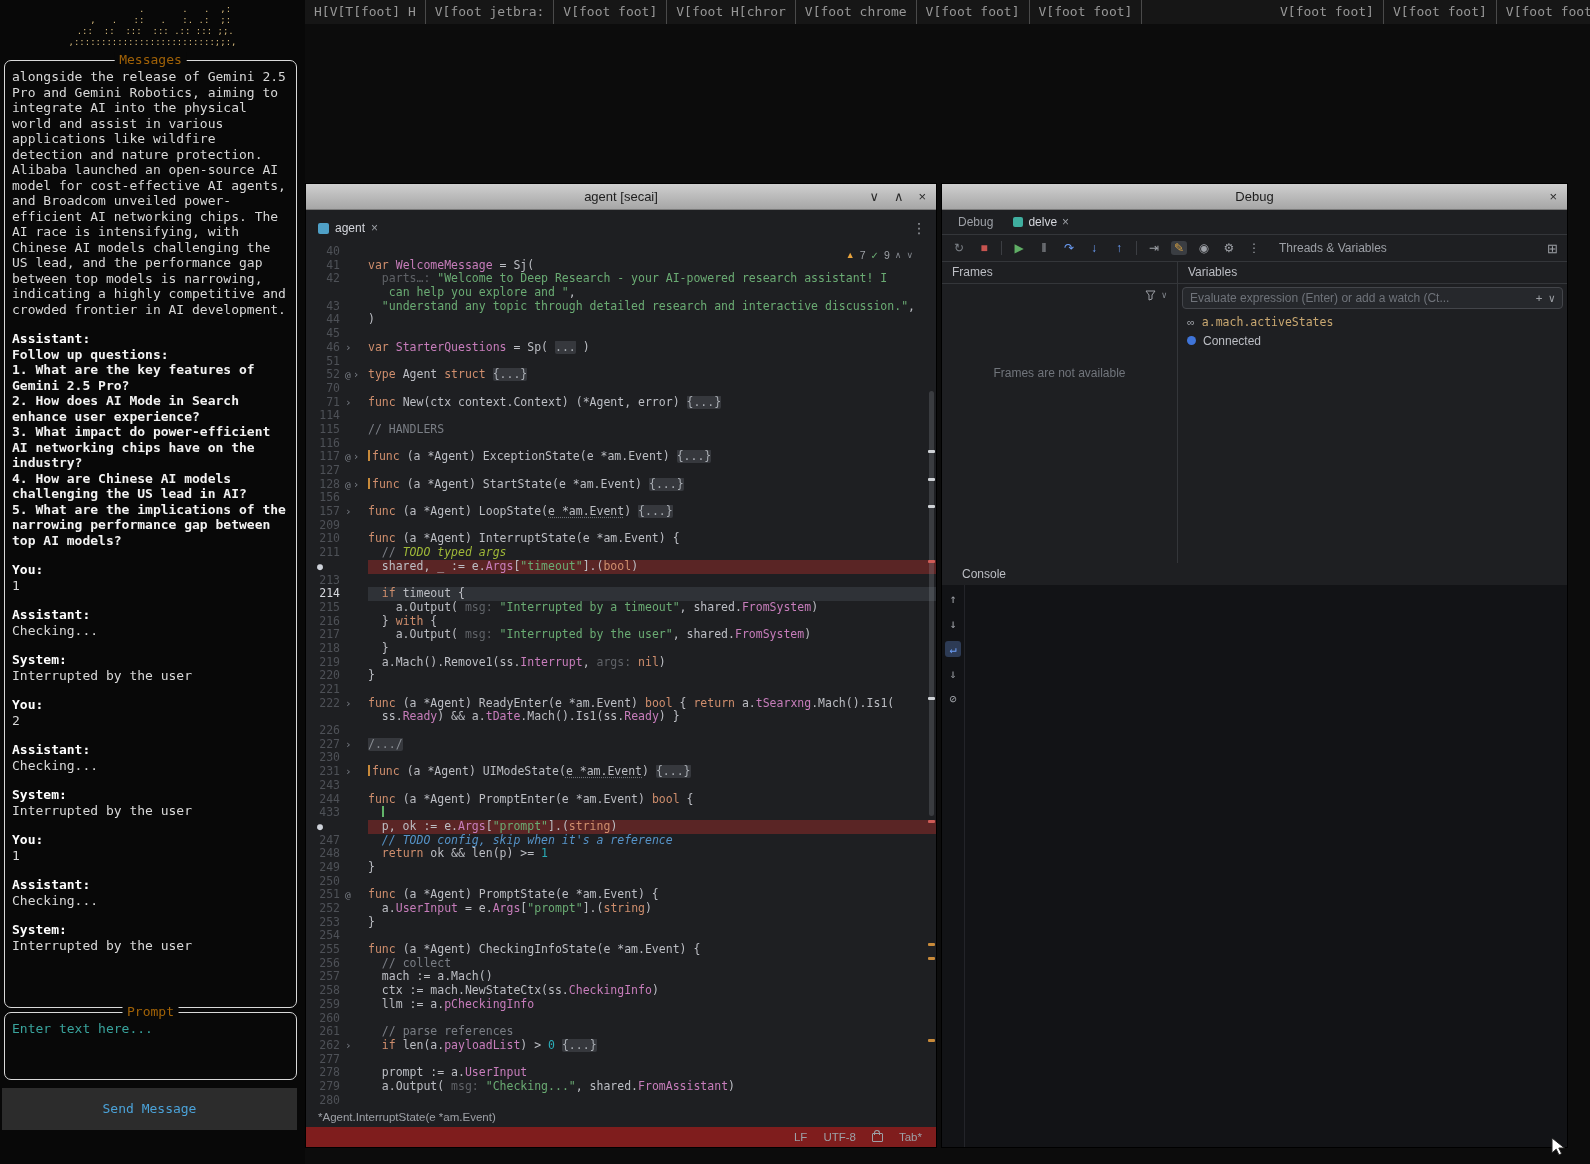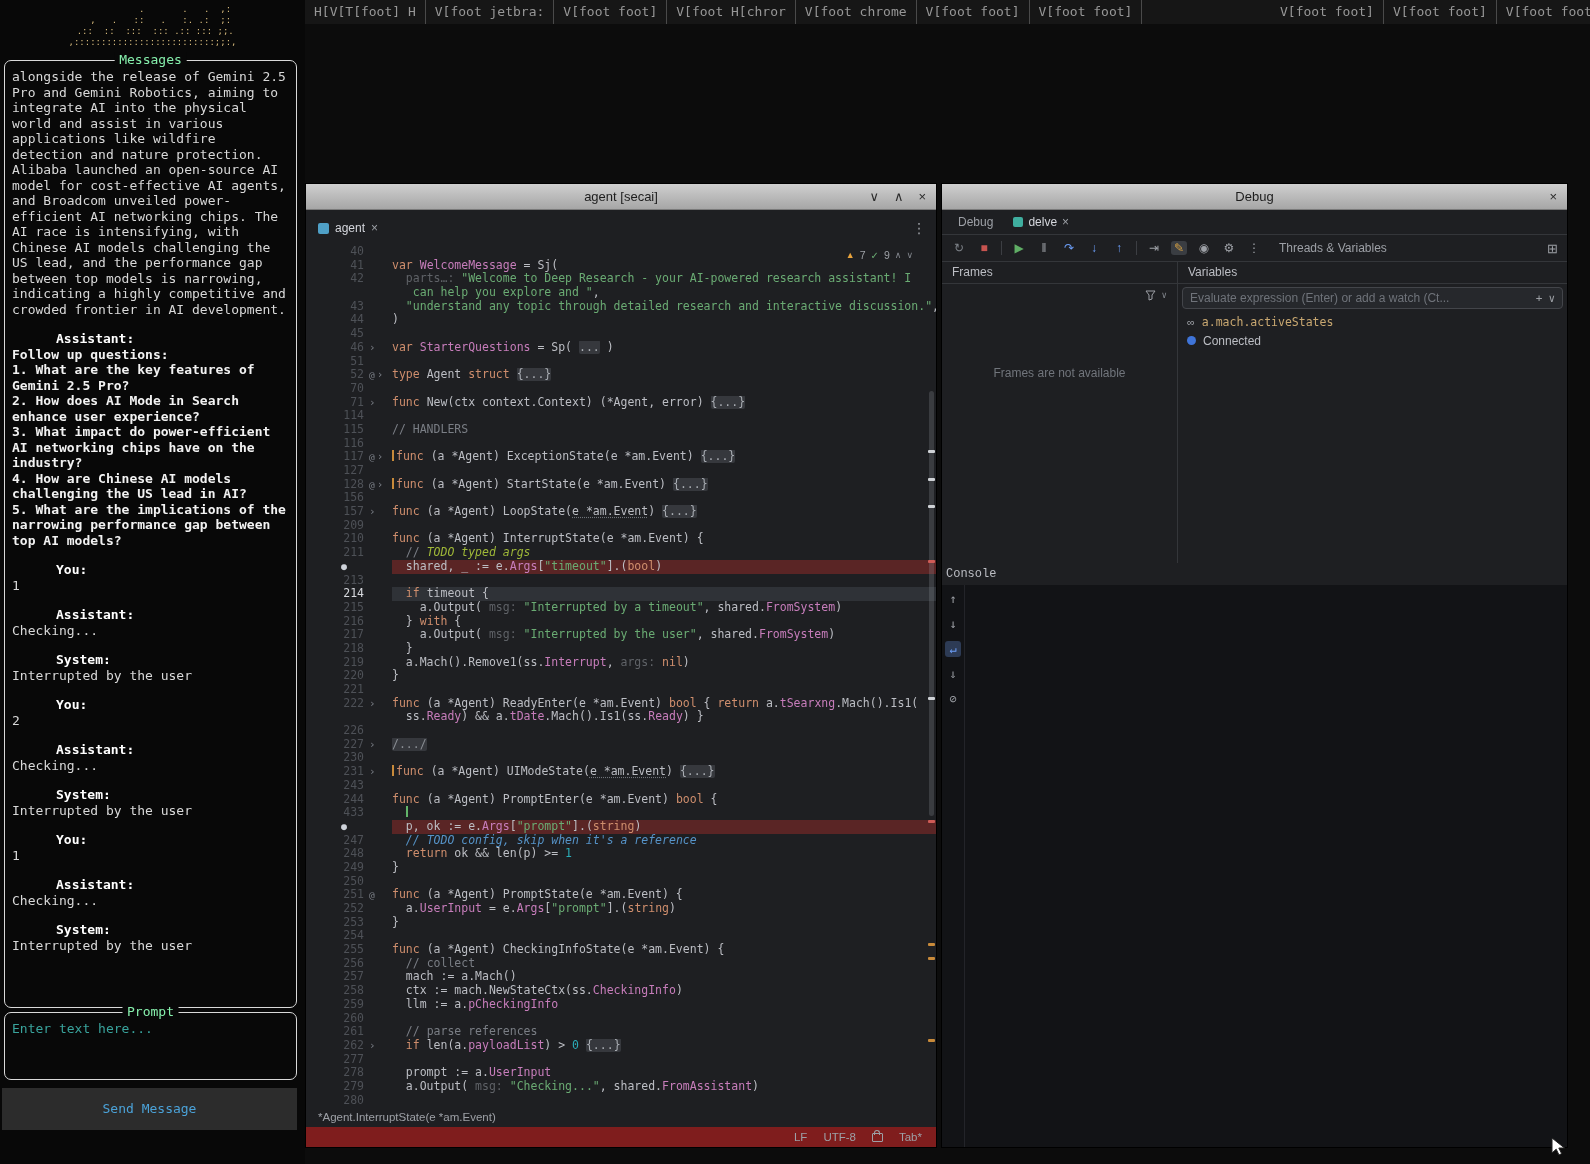--- a/index.html
+++ b/index.html
@@ -7,25 +7,25 @@
           font-family:"DejaVu Sans Mono",monospace;}
 
   
   .sidebar{position:absolute;left:0;top:0;width:305px;height:1164px;background:#080808;}
   .logo{position:absolute;top:4px;left:0;width:100%;text-align:center;color:#d5b97c;
         font-size:9px;line-height:11px;margin:0;}
   .tui-box{position:absolute;left:4px;width:291px;border:1px solid #d9d9d9;border-radius:7px;background:#080808;}
   .messages-box{top:60px;height:946px;}
   .prompt-box{top:1012px;height:66px;}
   .tui-title{position:absolute;top:-9px;left:50%;transform:translateX(-50%);background:#080808;
-             padding:0 5px;color:#86efac;font-size:13px;white-space:nowrap;}
+             padding:0 5px;color:#a16207;font-size:13px;white-space:nowrap;}
   .messages{position:absolute;top:8px;left:7px;right:6px;bottom:4px;overflow:hidden;
             color:#d8d8d8;font-size:13px;line-height:15.5px;}
   .msg{margin-bottom:14px;}
-  .msg-label{font-weight:bold;color:#ffffff;margin-left:44px;}
+  .msg-label{font-weight:bold;color:#ffffff;}
   .msg.bold .msg-text{font-weight:bold;color:#f2f2f2;}
   .msg-text{white-space:pre-wrap;}
   .prompt-input{position:absolute;top:8px;left:7px;right:22px;color:#39a39c;font-size:13px;}
   .send-btn{position:absolute;left:2px;top:1088px;width:295px;height:42px;background:#2c2c2c;
             color:#4ba2d8;font-size:13px;text-align:center;line-height:42px;cursor:pointer;}
 
   
   .topbar{position:absolute;left:305px;top:0;right:0;height:24px;background:#161616;display:flex;overflow:hidden;}
   .ttab{flex:0 0 auto;padding:0 9px;line-height:24px;font-size:13px;color:#979797;
         border-right:1px solid #4a4a4a;white-space:pre;}
@@ -52,21 +52,21 @@
 
   
   .editor-win{left:305px;top:183px;width:632px;height:965px;}
   .tabbar{height:36px;display:flex;align-items:center;background:#1e1f22;position:relative;
           font-family:"Liberation Sans",sans-serif;}
   .ed-tab{display:flex;align-items:center;gap:6px;padding:0 12px;height:100%;font-size:12px;color:#d5d7dd;}
   .file-ic{width:11px;height:11px;background:#4fa0c7;border-radius:2px;display:inline-block;}
   .tab-x{color:#9da0a6;font-size:12px;}
   .kebab{position:absolute;right:10px;color:#9da0a6;font-size:14px;}
 
-  .code-wrap{position:absolute;top:61px;left:0;right:0;bottom:40px;overflow:hidden;background:#1e1f22;padding-left:24px;}
+  .code-wrap{position:absolute;top:61px;left:0;right:0;bottom:40px;overflow:hidden;background:#1e1f22;}
   .crow{display:flex;height:13.7px;line-height:13.7px;font-size:11.5px;white-space:pre;}
   .gnum{flex:0 0 36px;text-align:right;color:#4e5157;padding-right:2px;box-sizing:border-box;}
   .gnum.bpdot{color:#ced2da;font-size:10px;text-align:center;padding-right:8px;}
   .gic{flex:0 0 26px;display:flex;align-items:center;gap:2px;padding-left:3px;box-sizing:border-box;}
   .at-ic{color:#7b7f87;font-size:9.5px;}
   .fold-ic{color:#7b7f87;font-size:11px;cursor:pointer;}
   .cl{flex:1 1 auto;overflow:hidden;position:relative;}
   .crow.bp .cl{background:#5a2525;}
   .crow.cur .cl{background:#2f3237;}
   .crow.cur .gnum{color:#d7d9de;}
@@ -123,23 +123,23 @@
   .eval{margin:3px 4px;height:20px;border:1px solid #43454a;border-radius:4px;display:flex;align-items:center;
         padding:0 7px;gap:6px;background:#26282c;}
   .eval-ph{flex:1;color:#6f737a;font-size:12px;font-family:"Liberation Sans",sans-serif;white-space:nowrap;overflow:hidden;}
   .eval-ic{color:#9da0a6;font-size:11px;cursor:pointer;}
   .wrow{height:19px;display:flex;align-items:center;gap:7px;padding-left:9px;font-size:12px;
         font-family:"Liberation Sans",sans-serif;}
   .watch-ic{color:#9da0a6;font-size:11px;}
   .wexpr{color:#c9a871;font-family:"DejaVu Sans Mono",monospace;font-size:11.5px;}
   .info-dot{width:9px;height:9px;border-radius:50%;background:#3f74d8;display:inline-block;}
   .wval{color:#bcbec4;}
-  .console-h{position:absolute;top:379px;left:0;right:0;height:22px;line-height:22px;padding-left:4px;
+  .console-h{position:absolute;top:379px;left:0;right:0;height:22px;line-height:22px;padding-left:20px;
              font-size:12px;color:#bcbec4;background:#1e1f22;border-bottom:1px solid #34363a;
-             font-family:Liberation Mono, monospace;}
+             font-family:Liberation Sans, sans-serif;}
   .console{position:absolute;top:401px;left:0;right:0;bottom:0;background:#121316;display:flex;}
   .cicons{width:22px;padding-top:6px;display:flex;flex-direction:column;gap:9px;align-items:center;
           border-right:1px solid #232429;}
   .cico{color:#9da0a6;font-size:12px;width:16px;height:16px;line-height:16px;text-align:center;cursor:pointer;}
   .cico.active{color:#6c9ef8;background:#2d3b55;border-radius:3px;}
 
   .mouse{position:absolute;left:1548px;top:1136px;}
 </style>
 </head>
 <body>

